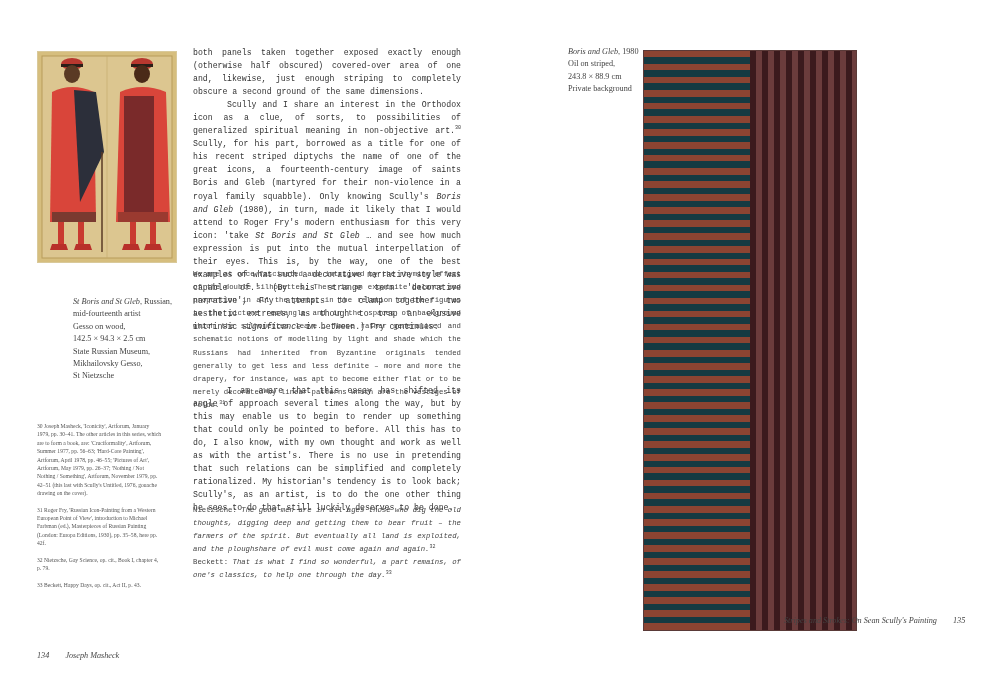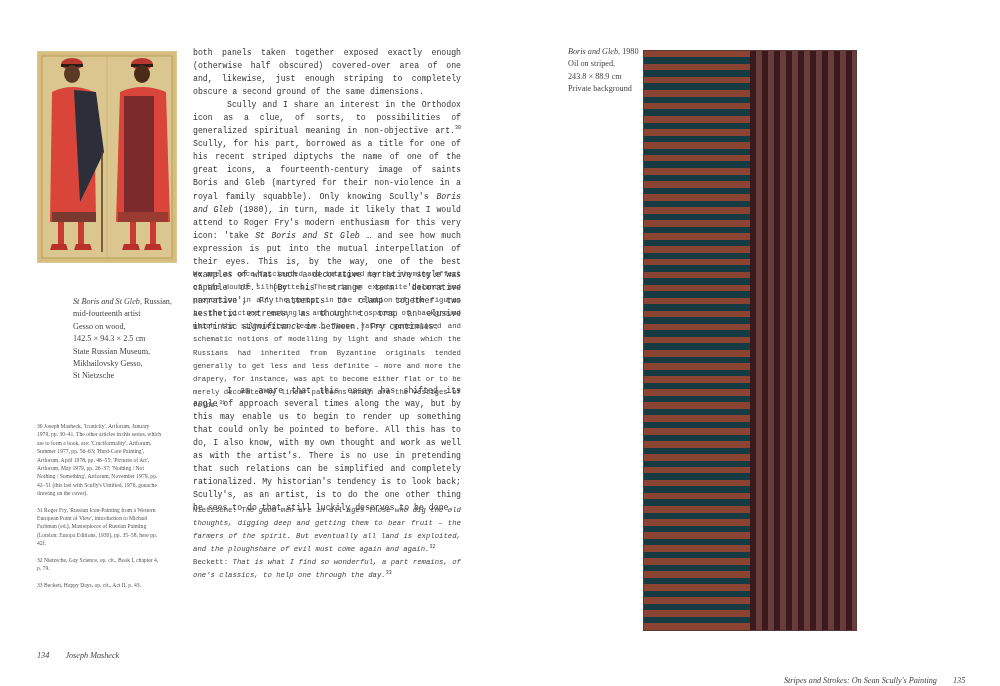--- a/index.html
+++ b/index.html
@@ -109,17 +109,17 @@
   <div>Oil on striped,</div>
   <div>243.8 × 88.9 cm</div>
   <div>Private background</div>
 </div>
 
 <div class="abs painting">
   <div class="p-left"></div>
   <div class="p-right"></div>
 </div>
 
-<div class="abs folio" style="left:784px; top:676px;">
+<div class="abs folio" style="left:784px; top:616px;">
   <span>Stripes and Strokes: On Sean Scully's Painting</span>
   <span style="display:inline-block; width:12px;"></span>
   <span>135</span>
 </div>
 
 </body></html>

